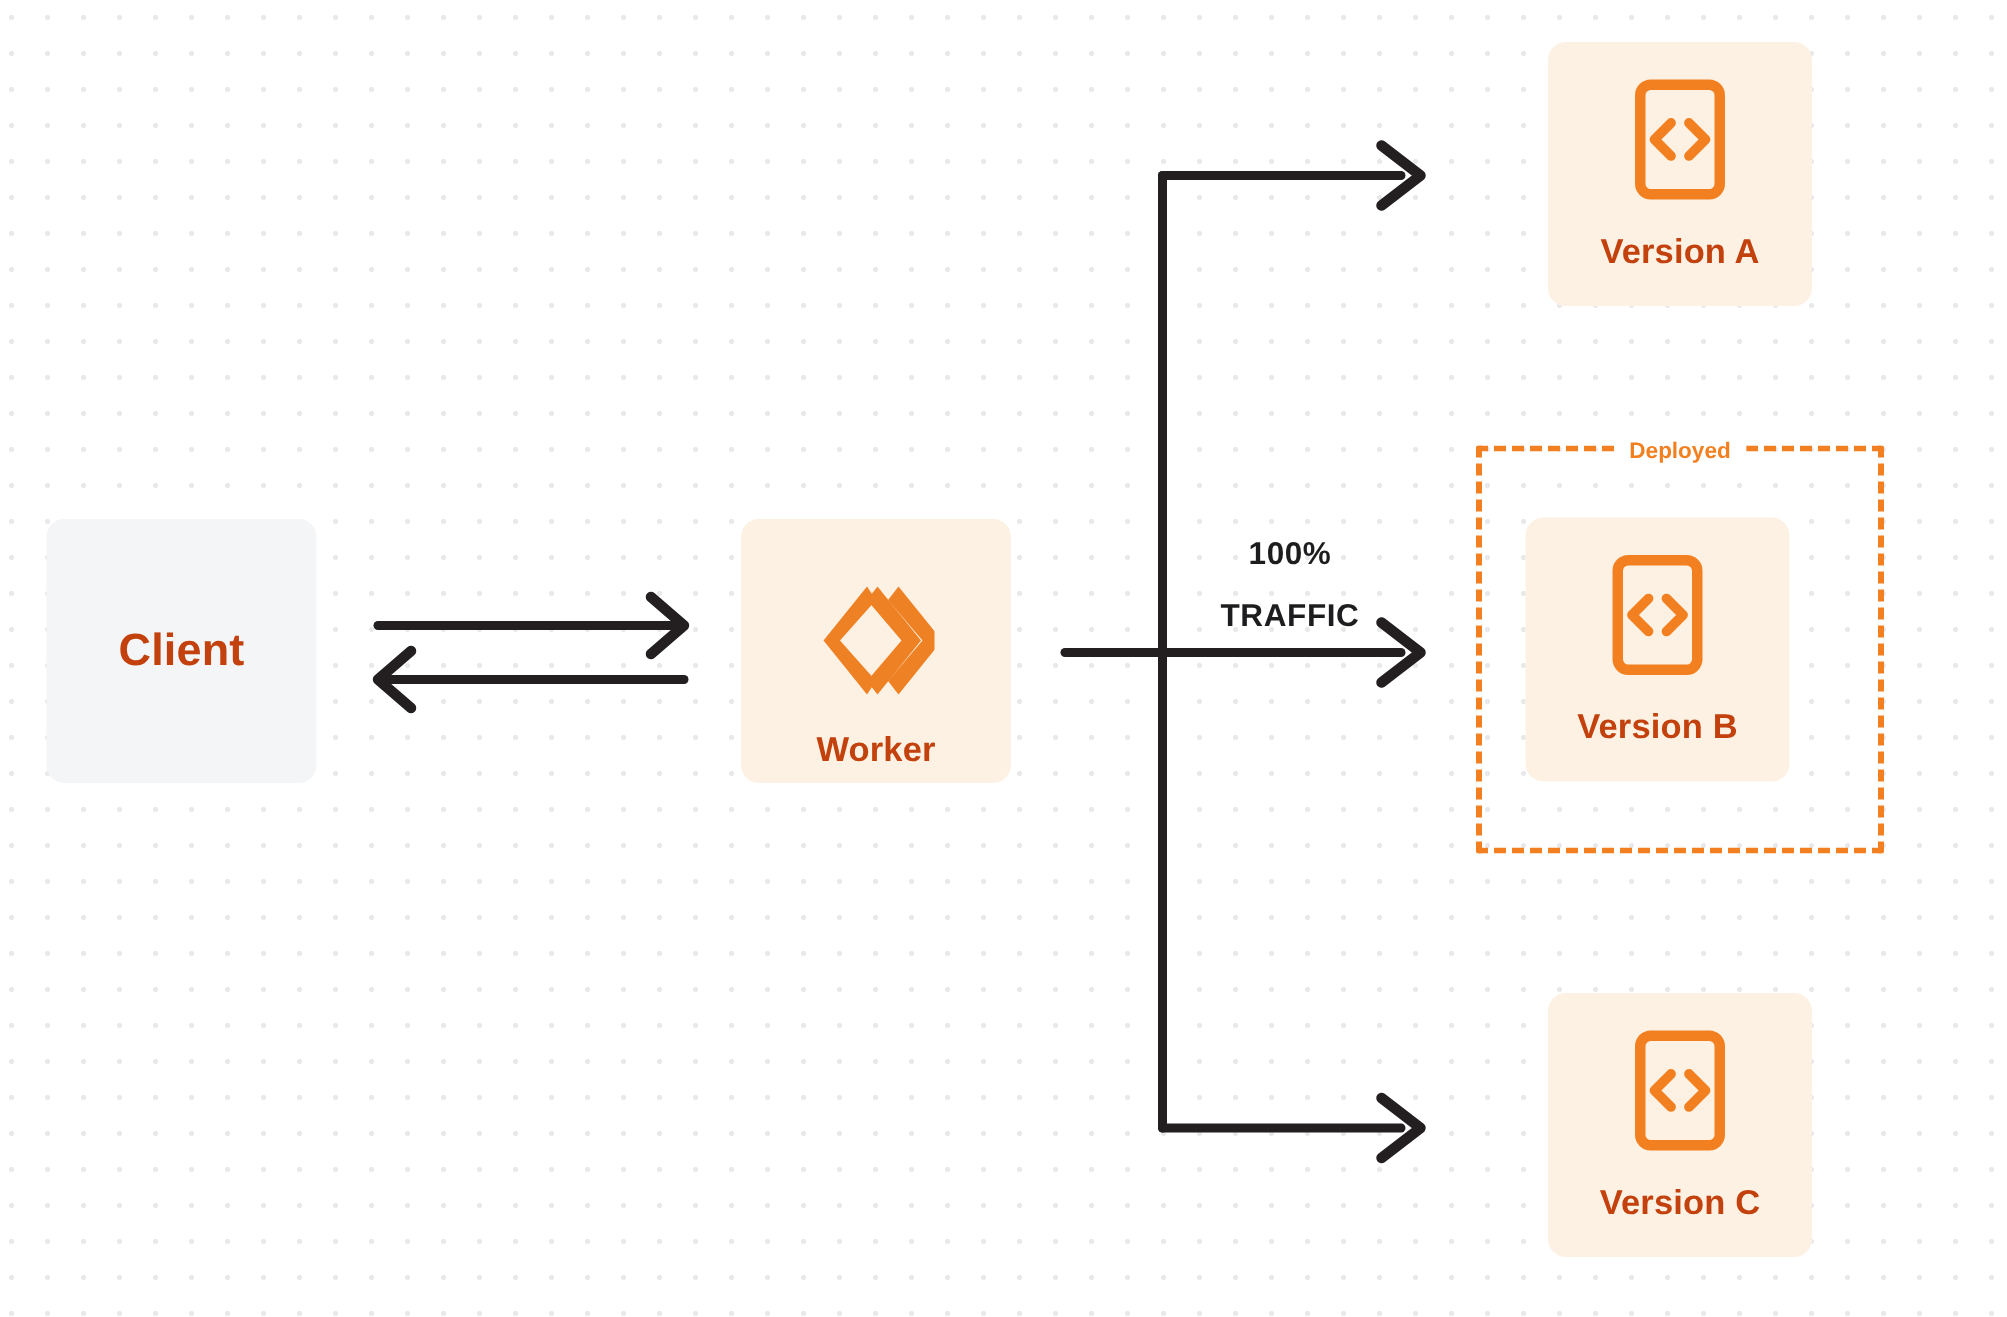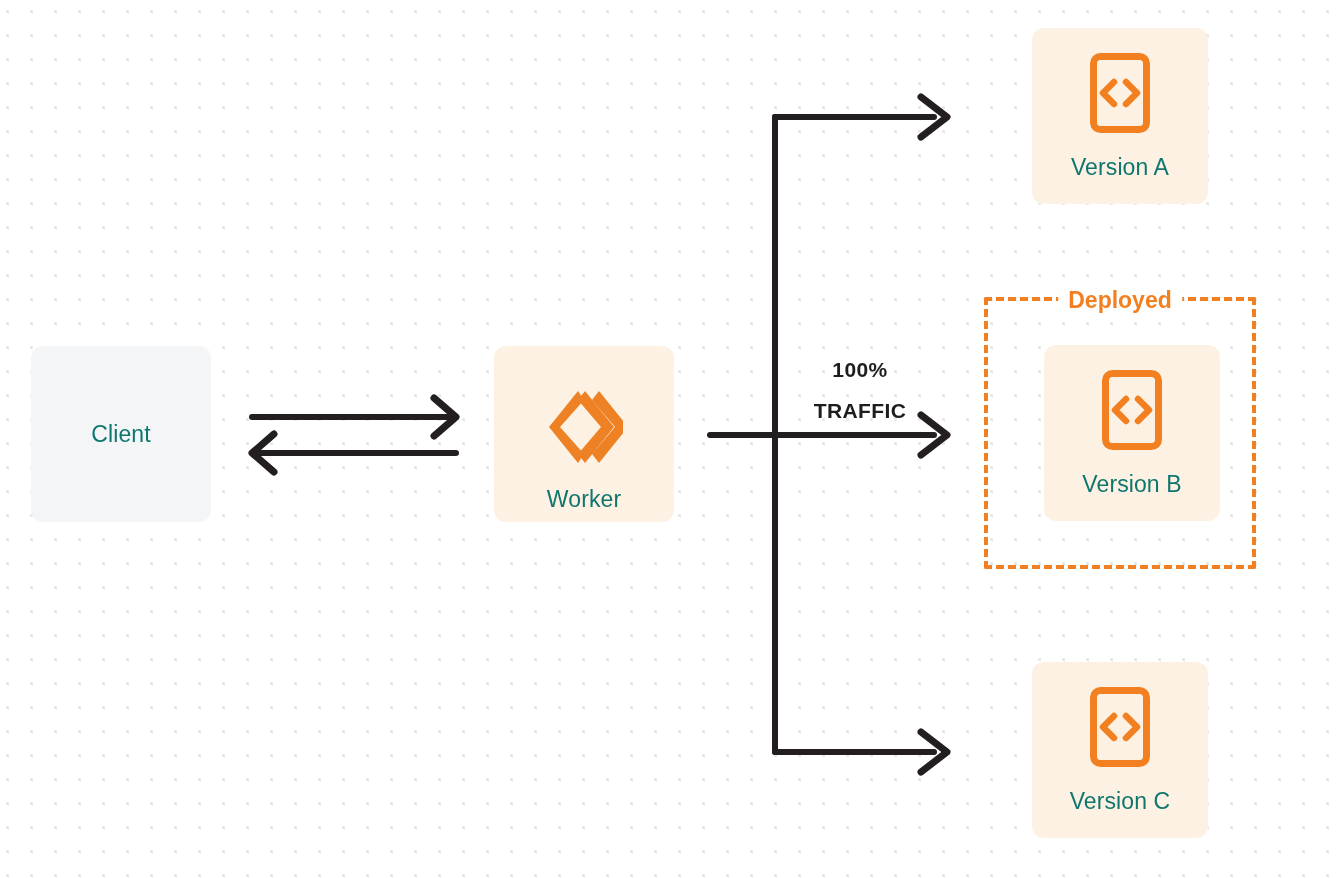--- a/index.html
+++ b/index.html
@@ -29,36 +29,36 @@
   .node {
     position: absolute;
     box-sizing: border-box;
     border-radius: 12px;
     display: flex;
     flex-direction: column;
     align-items: center;
     justify-content: center;
   }
   .node-label {
-    font-weight: normal;
-    color: #0f766e;
+    font-weight: bold;
+    color: #c2410c;
     letter-spacing: 0.1px;
     line-height: 1;
     white-space: nowrap;
   }
 
   
   #client-node {
     left: 31px;
     top: 346px;
     width: 180px;
     height: 176px;
     background: #f4f5f7;
   }
-  #client-node .node-label { font-size: 23px; }
+  #client-node .node-label { font-size: 30px; }
 
   
   #worker-node {
     left: 494px;
     top: 346px;
     width: 180px;
     height: 176px;
     background: #fdf1e3;
     justify-content: center;
     padding-top: 28px;
@@ -69,21 +69,21 @@
   .version-node {
     width: 176px;
     height: 176px;
     background: #fdf1e3;
     justify-content: flex-start;
     padding-top: 24px;
   }
   .version-node .node-label { font-size: 23px; margin-top: 22px; }
 
   #version-a-node { left: 1032px; top: 28px; }
-  #version-b-node { left: 1044px; top: 345px; }
+  #version-b-node { left: 1017px; top: 345px; }
   #version-c-node { left: 1032px; top: 662px; }
 
   
   #deployed-group {
     position: absolute;
     left: 984px;
     top: 297px;
     width: 272px;
     height: 272px;
     box-sizing: border-box;
@@ -91,21 +91,21 @@
     border-radius: 2px;
   }
   #deployed-label {
     position: absolute;
     left: 50%;
     top: 0;
     transform: translate(-50%, -52%);
     background: #ffffff;
     padding: 0 10px;
     color: #f38020;
-    font-size: 23px;
+    font-size: 15px;
     font-weight: bold;
     line-height: 1;
     white-space: nowrap;
   }
 
   
   #traffic-label {
     position: absolute;
     left: 795px;
     top: 350px;

